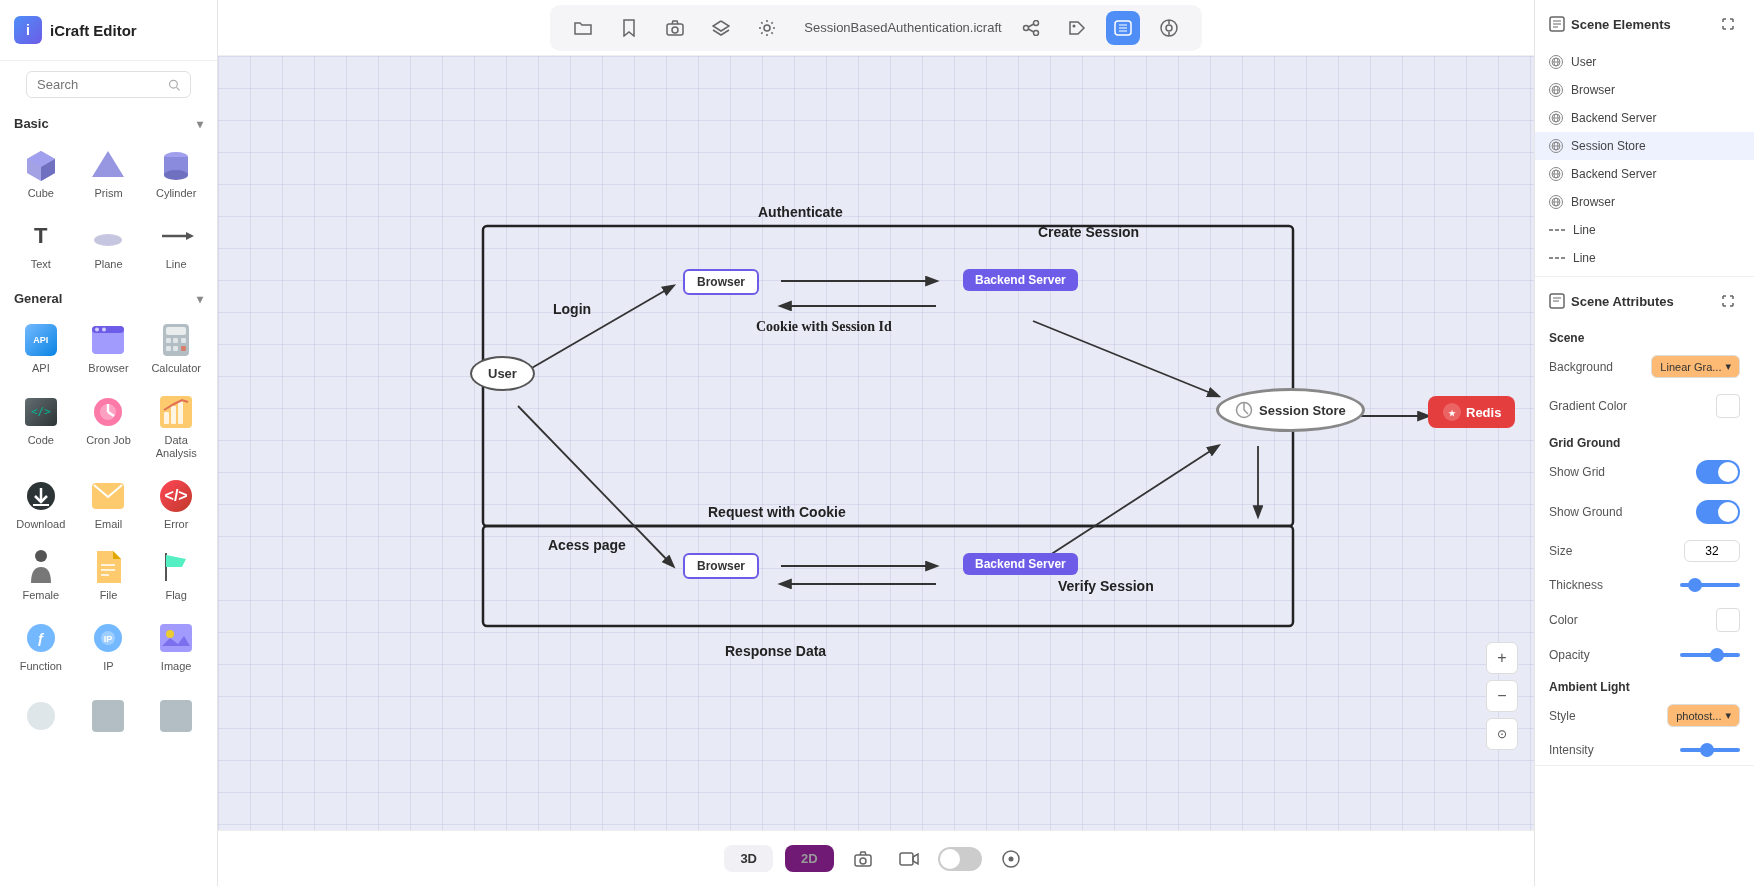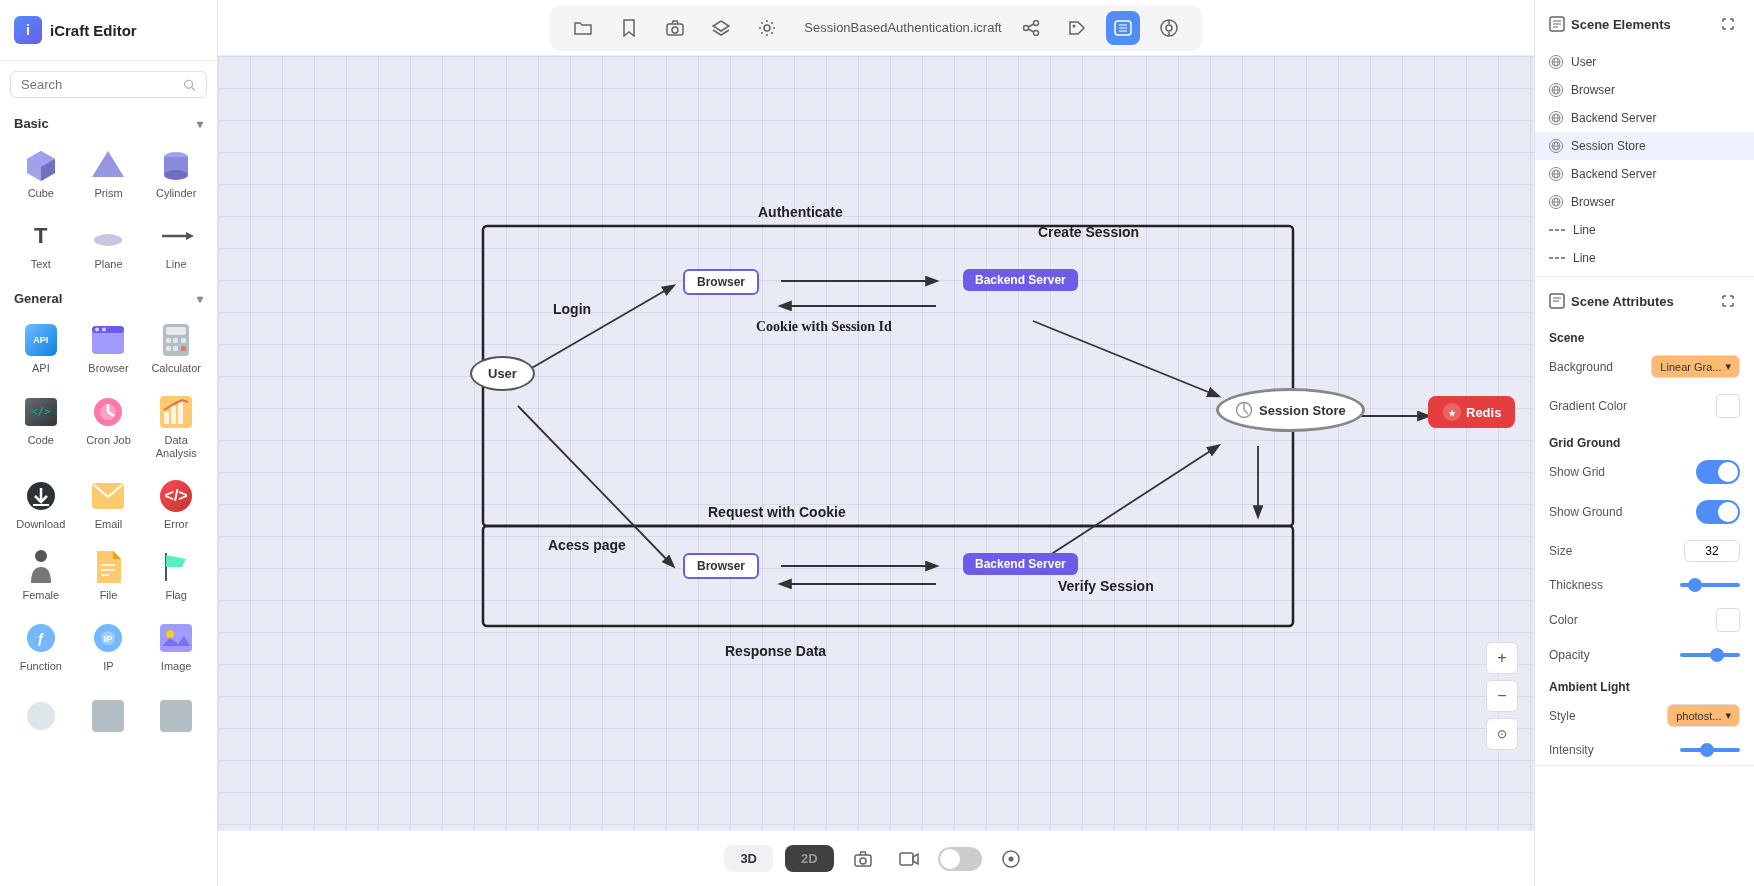--- a/index.html
+++ b/index.html
@@ -3,21 +3,21 @@
   <meta charset="utf-8">
   <style>
     * { box-sizing: border-box; margin: 0; padding: 0; }
     body { font-family: -apple-system, BlinkMacSystemFont, 'Segoe UI', sans-serif; width: 1754px; height: 886px; overflow: hidden; background: #f0f0f0; display: flex; }
 
     
     .sidebar { width: 218px; height: 886px; background: #fff; border-right: 1px solid #e5e5e5; display: flex; flex-direction: column; flex-shrink: 0; }
     .sidebar-header { display: flex; align-items: center; gap: 8px; padding: 16px 14px; border-bottom: 1px solid #eee; }
     .sidebar-logo { width: 28px; height: 28px; background: linear-gradient(135deg, #4f8ef7, #6c5ce7); border-radius: 6px; display: flex; align-items: center; justify-content: center; color: white; font-size: 14px; font-weight: bold; }
     .sidebar-title { font-size: 15px; font-weight: 700; color: #222; }
-    .sidebar-search { display: flex; align-items: center; margin: 10px 10px; border: 1px solid #e0e0e0; border-radius: 6px; padding: 5px 10px; gap: 4px; }
+    .sidebar-search { display: flex; align-items: center; margin: 10px 26px; border: 1px solid #e0e0e0; border-radius: 6px; padding: 5px 10px; gap: 4px; }
     .sidebar-search input { border: none; outline: none; font-size: 13px; color: #666; width: 100%; }
     .sidebar-section-header { display: flex; align-items: center; justify-content: space-between; padding: 8px 14px 4px; font-size: 13px; font-weight: 600; color: #333; }
     .sidebar-items-grid { display: grid; grid-template-columns: repeat(3, 1fr); gap: 2px; padding: 4px 8px; }
     .sidebar-item { display: flex; flex-direction: column; align-items: center; padding: 8px 4px; border-radius: 8px; cursor: pointer; gap: 4px; }
     .sidebar-item-icon { width: 36px; height: 36px; display: flex; align-items: center; justify-content: center; }
     .sidebar-item-label { font-size: 11px; color: #555; text-align: center; line-height: 1.2; }
     .icon-api { width: 32px; height: 32px; background: linear-gradient(135deg, #74b9ff, #0984e3); border-radius: 6px; display: flex; align-items: center; justify-content: center; color: white; font-size: 9px; font-weight: bold; }
     .icon-code { width: 32px; height: 28px; border-radius: 4px; background: linear-gradient(135deg, #636e72, #2d3436); display: flex; align-items: center; justify-content: center; color: #00b894; font-size: 11px; font-family: monospace; }
     .icon-error { width: 32px; height: 32px; background: linear-gradient(135deg, #ff4757, #c0392b); border-radius: 50%; display: flex; align-items: center; justify-content: center; color: white; font-size: 16px; font-weight: bold; }
 
@@ -27,21 +27,21 @@
     .toolbar-center { flex: 1; display: flex; justify-content: center; }
     .toolbar-file-group { display: flex; align-items: center; background: #f5f5f8; border-radius: 10px; padding: 6px 16px; gap: 12px; }
     .toolbar-filename { font-size: 13px; color: #555; margin-left: 8px; }
     .toolbar-icon-btn { width: 34px; height: 34px; border-radius: 8px; border: none; background: transparent; cursor: pointer; display: flex; align-items: center; justify-content: center; color: #555; font-size: 16px; }
     .toolbar-icon-btn.active { background: #4f8ef7; color: white; }
     .canvas-area { flex: 1; background: #e8eaf6; position: relative; overflow: hidden; background-image: linear-gradient(rgba(150,150,200,0.2) 1px, transparent 1px), linear-gradient(90deg, rgba(150,150,200,0.2) 1px, transparent 1px); background-size: 32px 32px; }
     .canvas-zoom { position: absolute; right: 16px; bottom: 80px; display: flex; flex-direction: column; gap: 6px; }
     .zoom-btn { width: 32px; height: 32px; background: white; border-radius: 6px; border: 1px solid #ddd; display: flex; align-items: center; justify-content: center; cursor: pointer; font-size: 16px; color: #555; }
     .canvas-bottom-bar { height: 56px; background: #fff; border-top: 1px solid #eee; display: flex; align-items: center; justify-content: center; gap: 12px; }
     .bottom-btn { padding: 6px 16px; border-radius: 8px; border: none; background: #f0f0f5; font-size: 13px; font-weight: 600; cursor: pointer; color: #333; }
-    .bottom-btn.inactive { background: #404040; color: #999; }
+    .bottom-btn.inactive { background: #701a75; color: #999; }
     .toggle-switch-small { width: 44px; height: 24px; background: #ccc; border-radius: 12px; cursor: pointer; position: relative; }
     .toggle-switch-small::after { content: ''; position: absolute; width: 20px; height: 20px; background: white; border-radius: 50%; top: 2px; left: 2px; }
     .bottom-icon-btn { width: 34px; height: 34px; border-radius: 8px; border: none; background: transparent; cursor: pointer; display: flex; align-items: center; justify-content: center; font-size: 16px; color: #555; }
 
     
     .diagram-node { position: absolute; }
     .node-browser { background: white; border: 2px solid #6c5ce7; border-radius: 6px; padding: 4px 12px; font-size: 12px; font-weight: 600; color: #333; white-space: nowrap; }
     .node-backend { background: #6c5ce7; border-radius: 6px; padding: 4px 12px; font-size: 12px; font-weight: 600; color: white; white-space: nowrap; }
     .node-user { background: white; border: 2px solid #555; border-radius: 50%; padding: 8px 16px; font-size: 13px; font-weight: 700; color: #333; }
     .node-session { background: white; border: 3px solid #888; border-radius: 50%; padding: 10px 16px; font-size: 13px; font-weight: 600; color: #333; display: flex; align-items: center; gap: 6px; }

